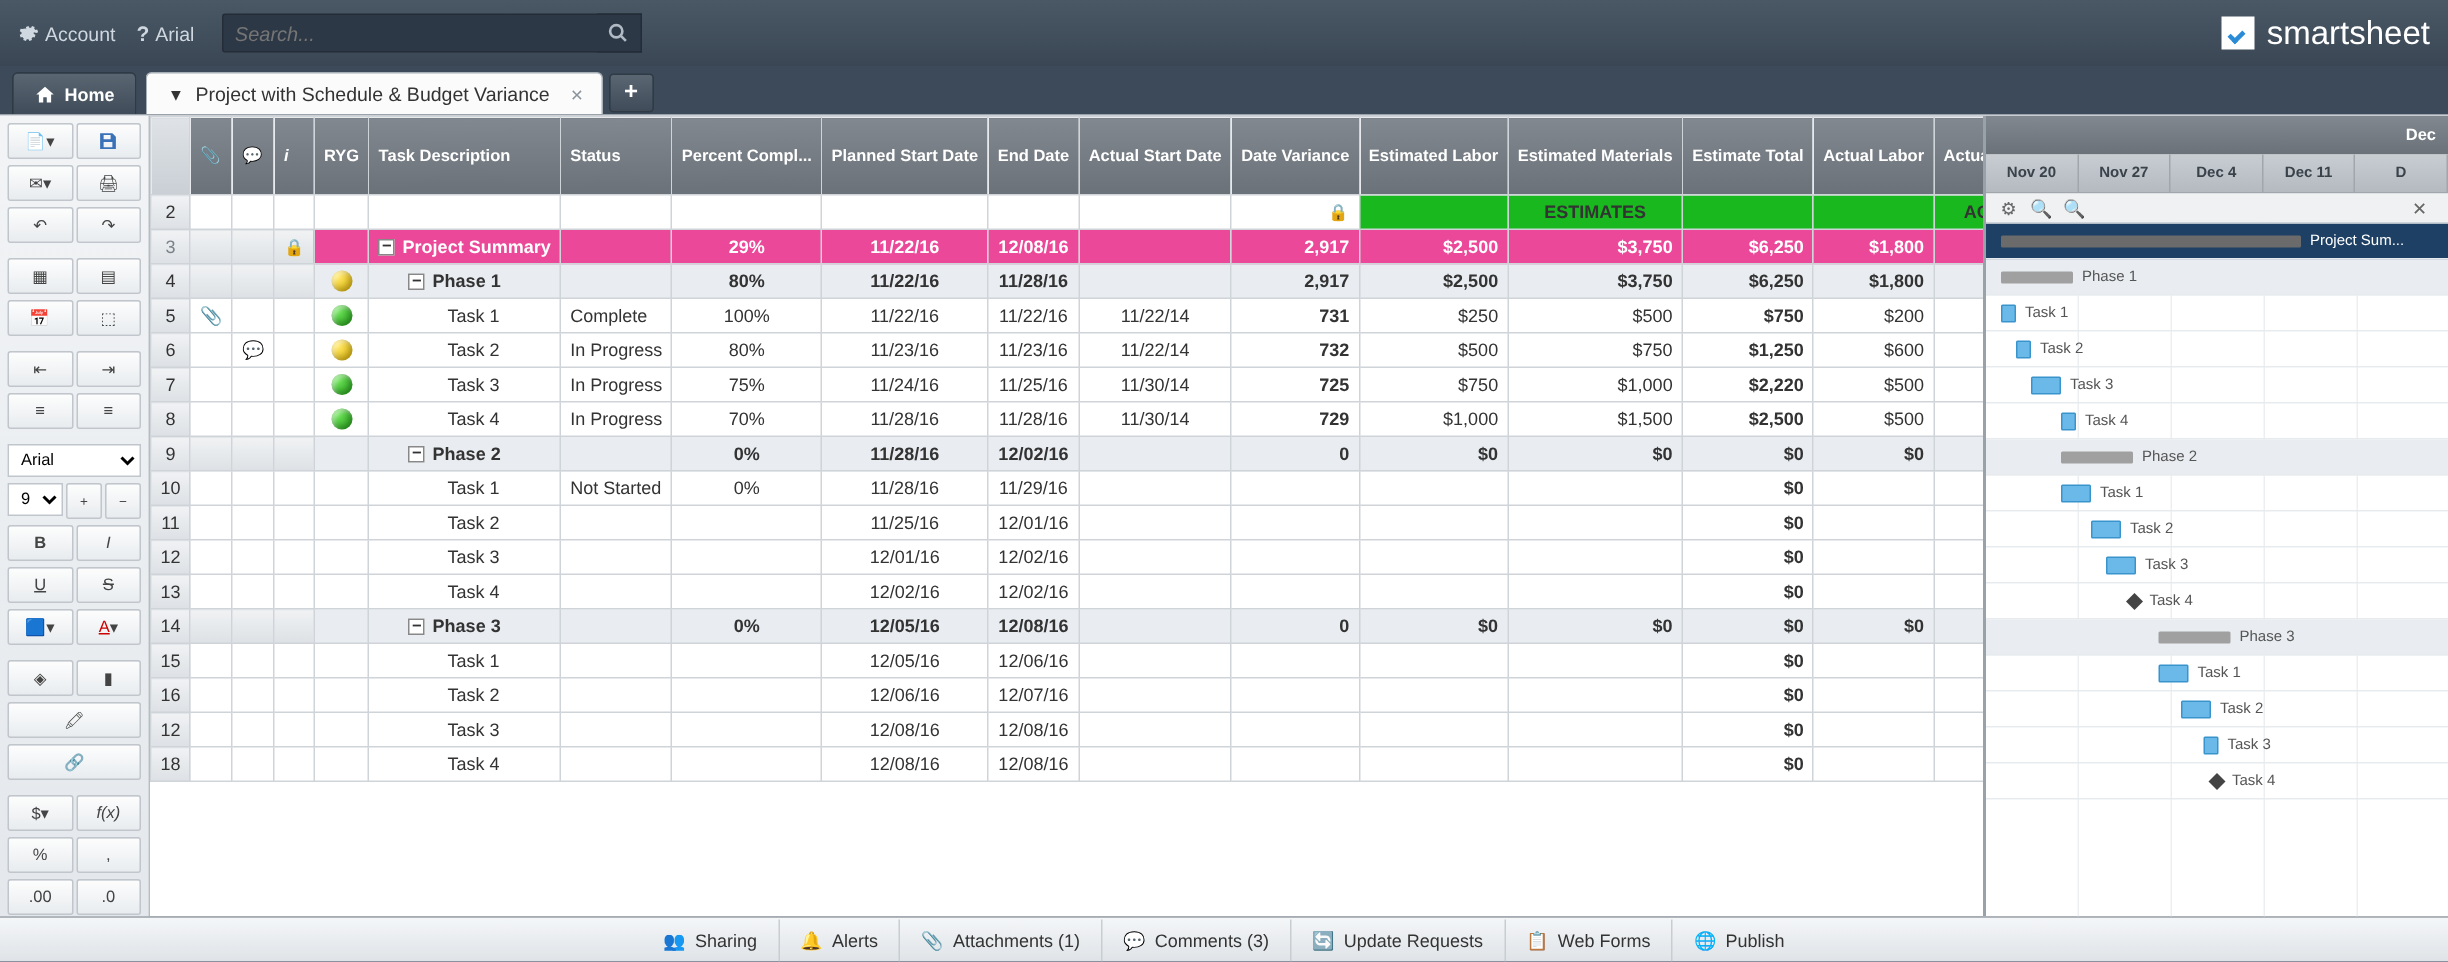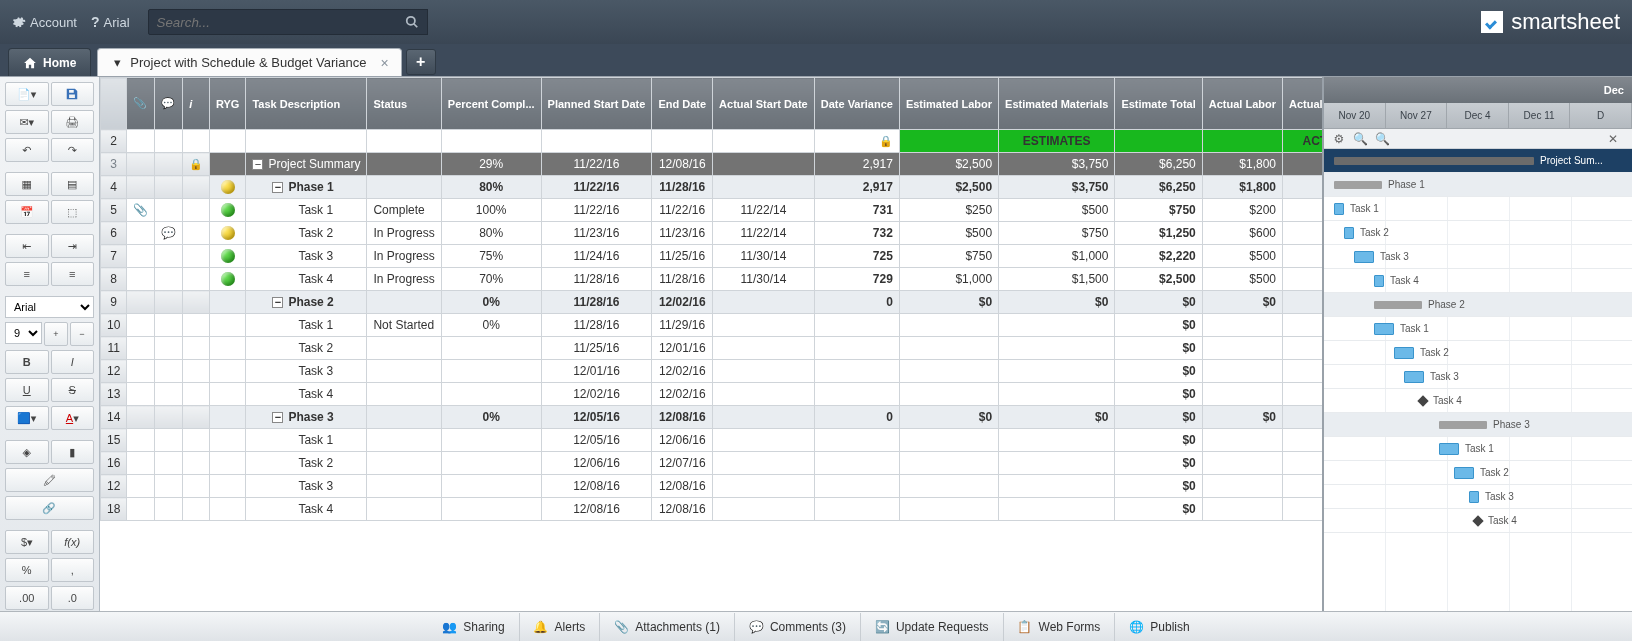--- a/index.html
+++ b/index.html
@@ -50,36 +50,36 @@
 .iconcell { width: 22px; text-align: center; }
 .col-ryg { width: 44px; text-align: center; }
 .col-desc { width: 140px; }
 .col-status { width: 78px; }
 .col-pct { width: 62px; text-align: center; margin-left: 18px; }
 .col-date { width: 66px; text-align: center; }
 .col-money { width: 72px; text-align: right; }
 .dot { width: 14px; height: 14px; border-radius: 50%; display: inline-block; vertical-align: middle; box-shadow: inset -2px -2px 4px rgba(0,0,0,.25), inset 2px 2px 3px rgba(255,255,255,.5); }
 .dot-g { background: radial-gradient(circle at 30% 30%, #6fe25a, #1fa015); }
 .dot-y { background: radial-gradient(circle at 30% 30%, #ffe766, #e0b400); }
-tr.r-summary td { background: #737373; color: #fff; font-weight: normal; }
+tr.r-summary td { background: #ec4899; color: #fff; font-weight: bold; }
 tr.r-summary td.rownum, tr.r-summary td.iconcell { background: linear-gradient(#f0f2f4,#dde1e5); color: #7a828a; font-weight: normal; }
 tr.r-phase td { background: #e9edf1; font-weight: bold; }
 tr.r-phase td.rownum, tr.r-phase td.iconcell { background: linear-gradient(#f0f2f4,#dde1e5); font-weight: normal; }
 tr.r-phase td.col-ryg { background: #e9edf1; }
 td.bold { font-weight: bold; }
 .collapse-icon { display: inline-block; width: 11px; height: 11px; border: 1px solid #888; background: #fff; text-align: center; line-height: 8px; font-size: 11px; margin-right: 5px; vertical-align: middle; color: #333; }
 .indent1 { padding-left: 26px !important; }
 .indent2 { padding-left: 52px !important; }
 .est-header { background: #18b81e !important; color: #fff; font-weight: bold; text-align: center; }
 .lock-mini { color: #888; font-size: 11px; }
 
 
 .gantt { width: 310px; border-left: 2px solid #99a1a9; display: flex; flex-direction: column; background: #fff; }
 .gantt-header1 { height: 26px; background: linear-gradient(#82888f,#6a7178); color: #fff; text-align: right; padding-right: 8px; font-size: 11px; font-weight: bold; display: flex; align-items: center; justify-content: flex-end; }
-.gantt-header2 { height: 26px; background: linear-gradient(#c8cdd2,#b4bac0); display: flex; border-bottom: 1px solid #a0a6ac; }
+.gantt-header2 { height: 26px; background: linear-gradient(#c8cdd2,#b4bac0); display: flex; border-bottom: 1px solid #a0a6ac; font-weight: bold; }
 .gantt-header2 .wk { flex: 1; border-right: 1px solid #a0a6ac; text-align: center; font-size: 10px; color: #3a424a; display: flex; align-items: center; justify-content: center; }
 .gantt-tools { height: 20px; background: #eff1f3; display: flex; align-items: center; padding: 0 6px; border-bottom: 1px solid #cfd4d9; }
 .gantt-tools .gt { width: 18px; height: 16px; margin-right: 4px; cursor: pointer; display: flex; align-items: center; justify-content: center; color: #666; font-size: 12px; }
 .gantt-tools .gtx { margin-left: auto; }
 .gantt-body { flex: 1; position: relative; overflow: hidden; }
 .grow { height: 24px; border-bottom: 1px solid #e8ebee; position: relative; display: flex; align-items: center; }
 .grow.summary { background: #1d4064; }
 .grow.phase { background: #e9edf1; }
 .gbar { position: absolute; height: 12px; border-radius: 1px; }
 .gbar-sum { background: #6b6b6b; height: 8px; }

